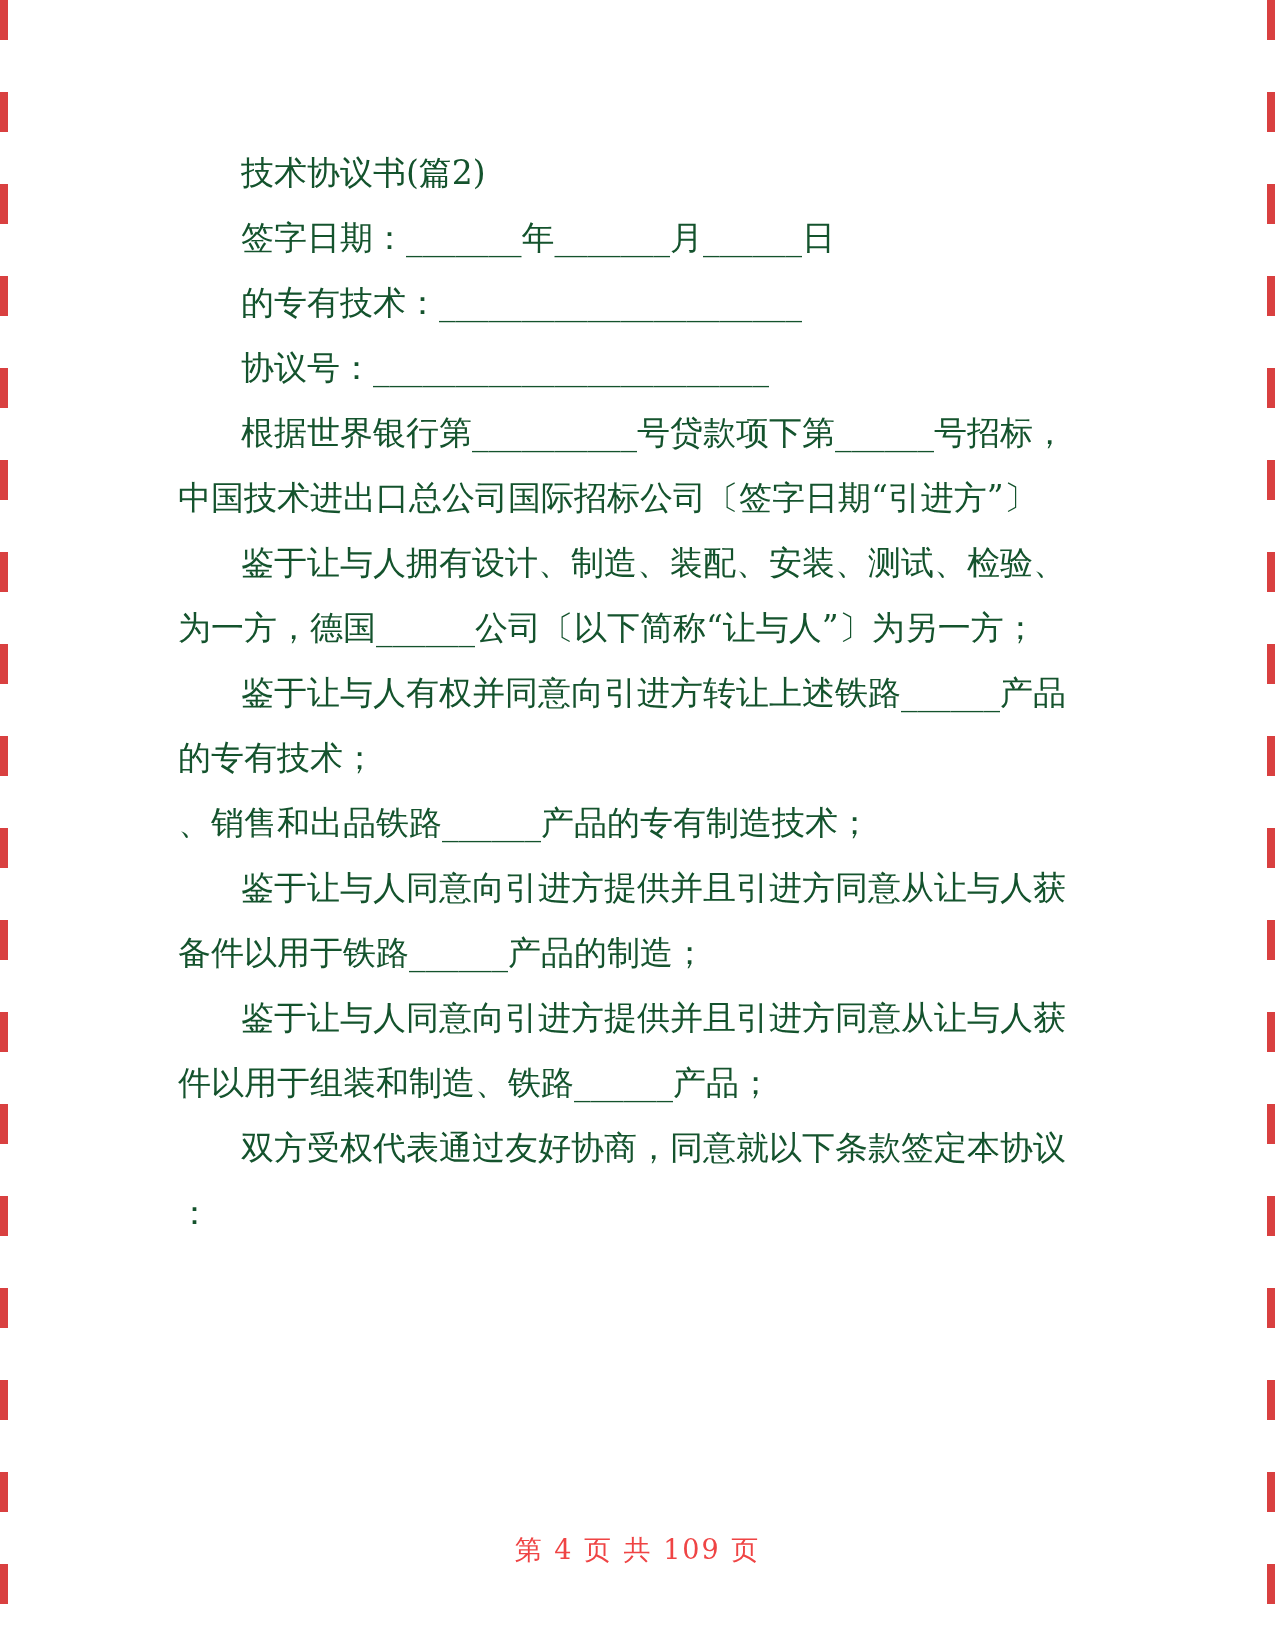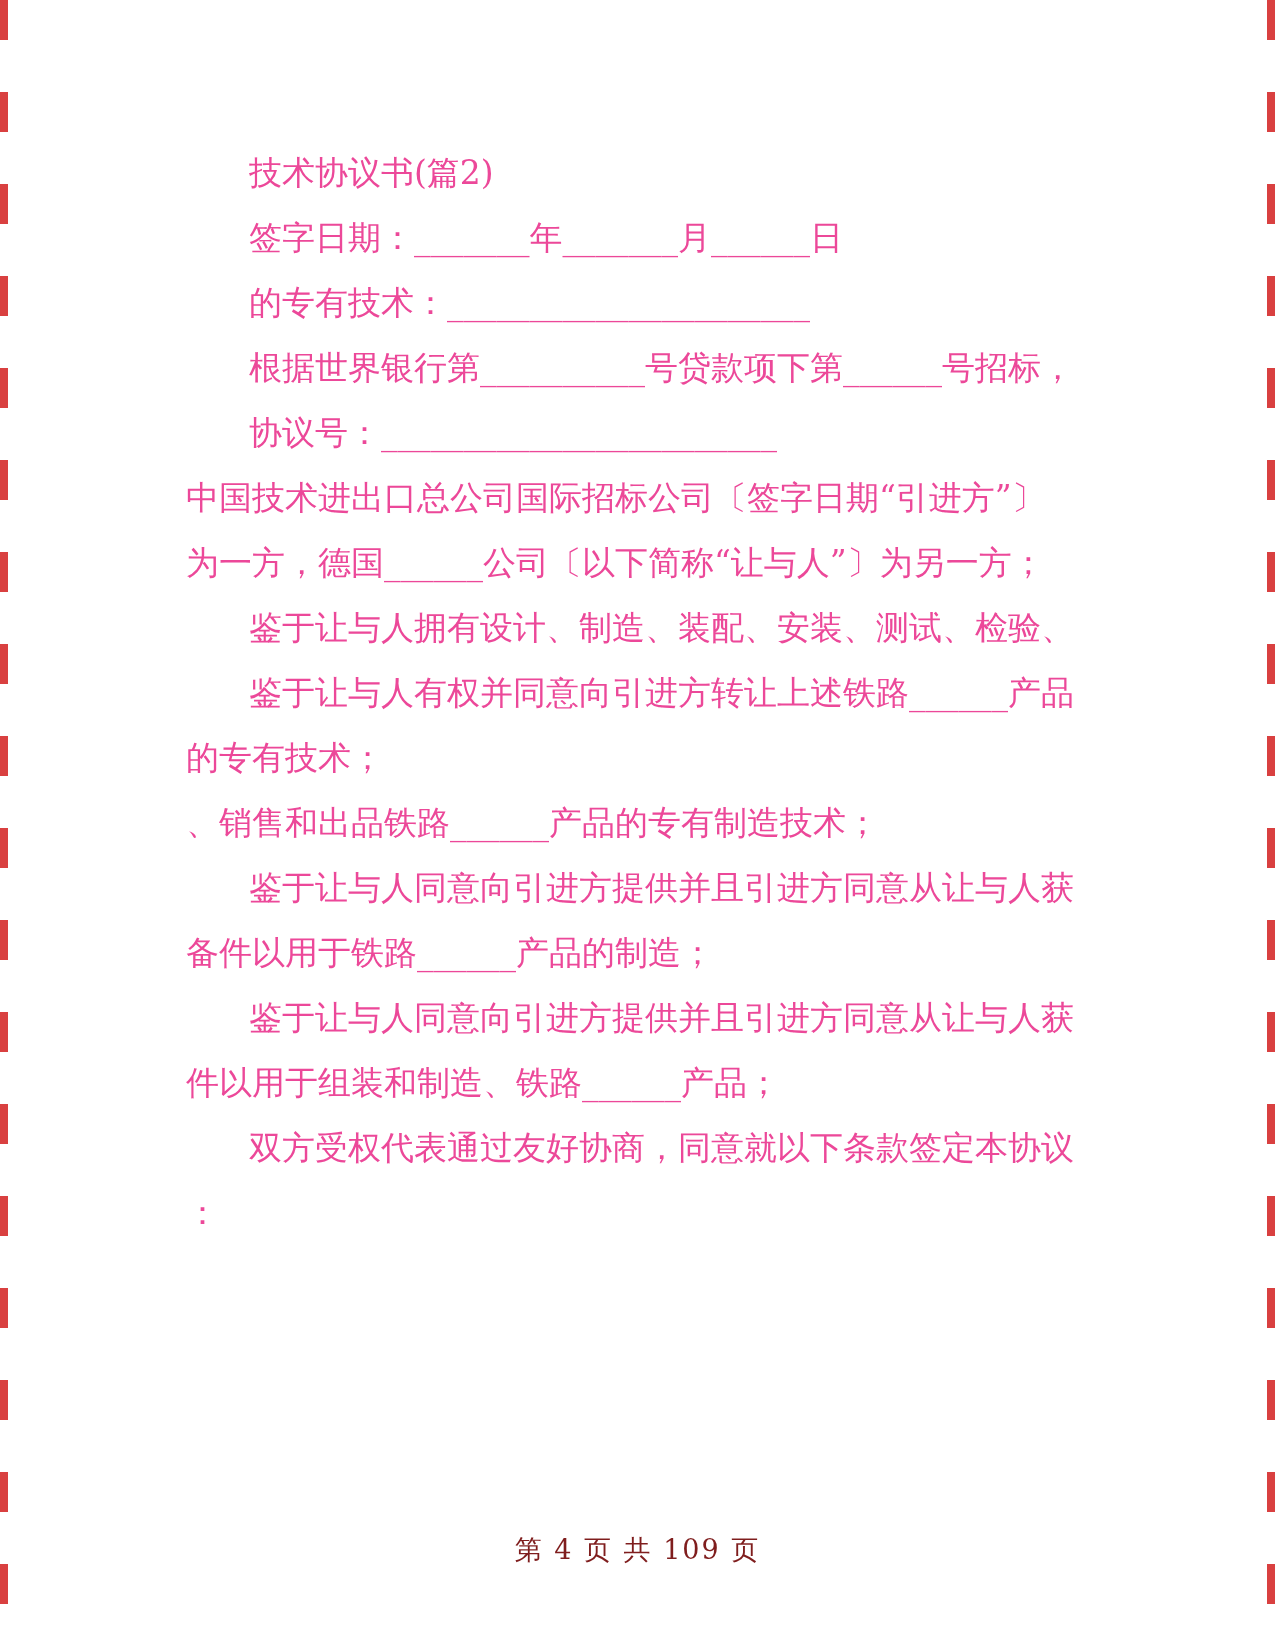--- a/index.html
+++ b/index.html
@@ -26,64 +26,64 @@
       #d94040 0px, #d94040 40px,
       #ffffff 40px, #ffffff 92px
     );
   }
   .edge-left  { left: 0; }
   .edge-right { right: 0; }
 
   
   .content {
     position: absolute;
-    left: 186px;
+    left: 178px;
     top: 140px;
     width: 1000px;
-    color: #ec4899;
+    color: #14532d;
   }
   .line {
     height: 65px;
     line-height: 65px;
     font-size: 33px;
     white-space: nowrap;
     letter-spacing: 0px;
   }
   .indent {
     text-indent: 63px;
   }
 
   .footer {
     position: absolute;
     left: 0;
     width: 1275px;
     top: 1532px;
     text-align: center;
     font-size: 27px;
-    color: #7f1d1d;
+    color: #ef4444;
     letter-spacing: 2px;
   }
 </style>
 </head>
 <body>
 
 <div id="page">
 
   <div class="edge-dashes edge-left"></div>
   <div class="edge-dashes edge-right"></div>
 
   <div class="content">
     <div class="line indent">技术协议书(篇2)</div>
     <div class="line indent">签字日期：_______年_______月______日</div>
     <div class="line indent">的专有技术：______________________</div>
+    <div class="line indent">协议号：________________________</div>
     <div class="line indent">根据世界银行第__________号贷款项下第______号招标，</div>
-    <div class="line indent">协议号：________________________</div>
     <div class="line">中国技术进出口总公司国际招标公司〔签字日期“引进方”〕</div>
+    <div class="line indent">鉴于让与人拥有设计、制造、装配、安装、测试、检验、</div>
     <div class="line">为一方，德国______公司〔以下简称“让与人”〕为另一方；</div>
-    <div class="line indent">鉴于让与人拥有设计、制造、装配、安装、测试、检验、</div>
     <div class="line indent">鉴于让与人有权并同意向引进方转让上述铁路______产品</div>
     <div class="line">的专有技术；</div>
     <div class="line">、销售和出品铁路______产品的专有制造技术；</div>
     <div class="line indent">鉴于让与人同意向引进方提供并且引进方同意从让与人获</div>
     <div class="line">备件以用于铁路______产品的制造；</div>
     <div class="line indent">鉴于让与人同意向引进方提供并且引进方同意从让与人获</div>
     <div class="line">件以用于组装和制造、铁路______产品；</div>
     <div class="line indent">双方受权代表通过友好协商，同意就以下条款签定本协议</div>
     <div class="line">：</div>
   </div>

